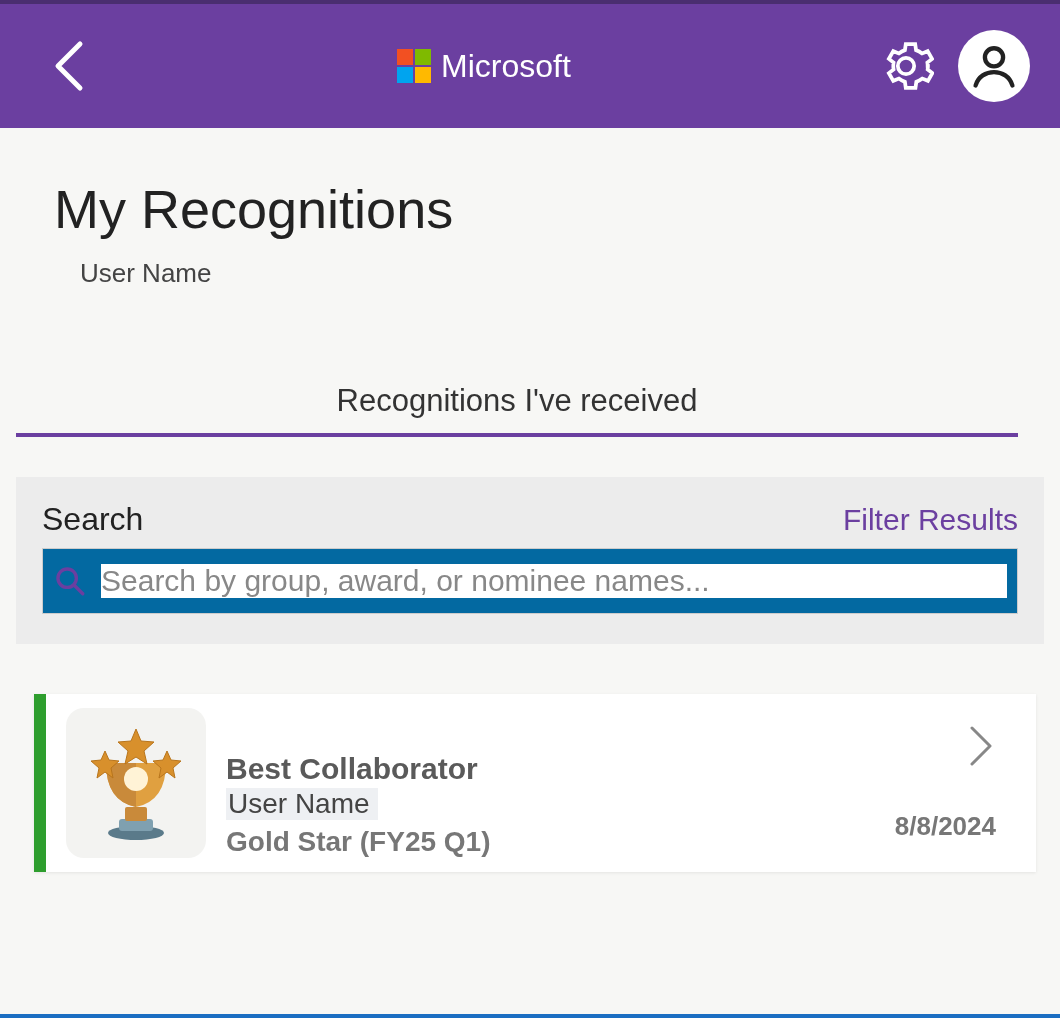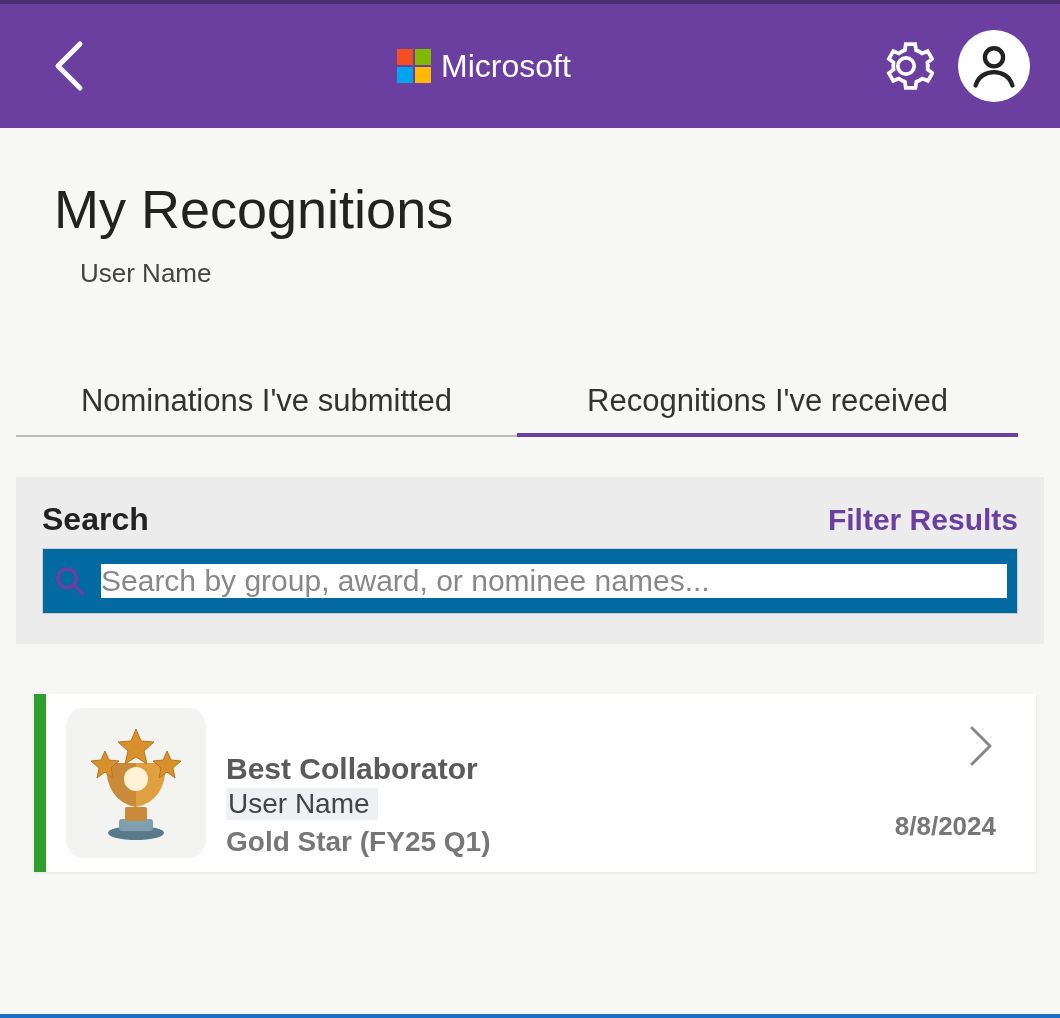--- a/index.html
+++ b/index.html
@@ -113,21 +113,20 @@
     .search-section {
       background: #ececec;
       margin: 40px 16px 0 16px;
       padding: 24px 26px 30px 26px;
     }
     .search-header {
       display: flex;
       justify-content: space-between;
       align-items: baseline;
       padding-bottom: 10px;
-      font-weight: bold;
     }
     .search-label {
       font-size: 32px;
       color: #222;
     }
     .filter-link {
       font-size: 30px;
       color: #6b3fa0;
       cursor: pointer;
     }
@@ -256,21 +255,20 @@
       </div>
     </div>
   </div>
 </div>
 
 <div class="main">
   <h1 class="page-title">My Recognitions</h1>
   <div class="subtitle">User Name</div>
 
   <div class="tabs">
-    <div class="tab">Nominations I've submitted</div>
     <div class="tab active">Recognitions I've received</div>
   </div>
 
   <div class="search-section">
     <div class="search-header">
       <span class="search-label">Search</span>
       <span class="filter-link">Filter Results</span>
     </div>
     <div class="search-box">
       <svg width="34" height="34" viewBox="0 0 24 24">

